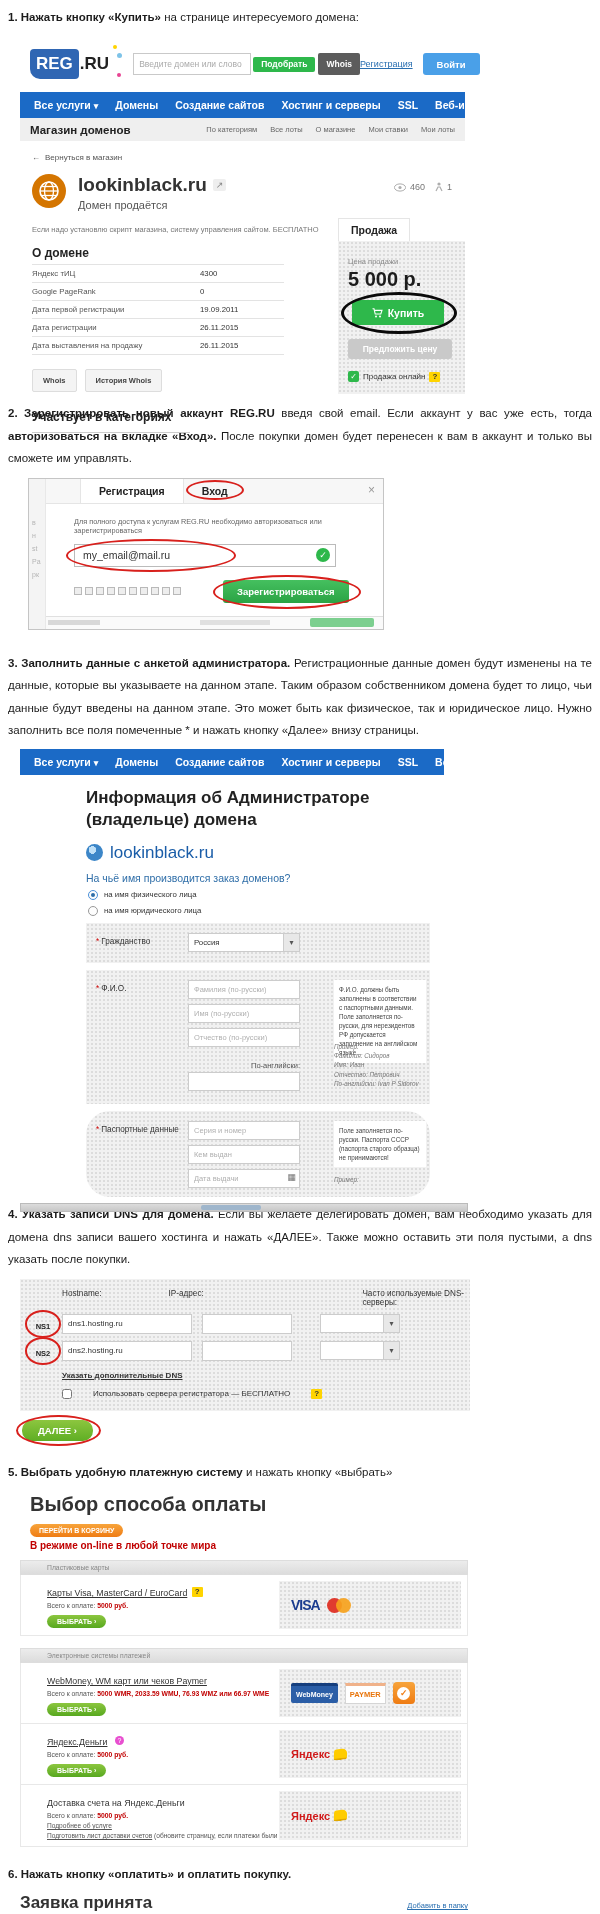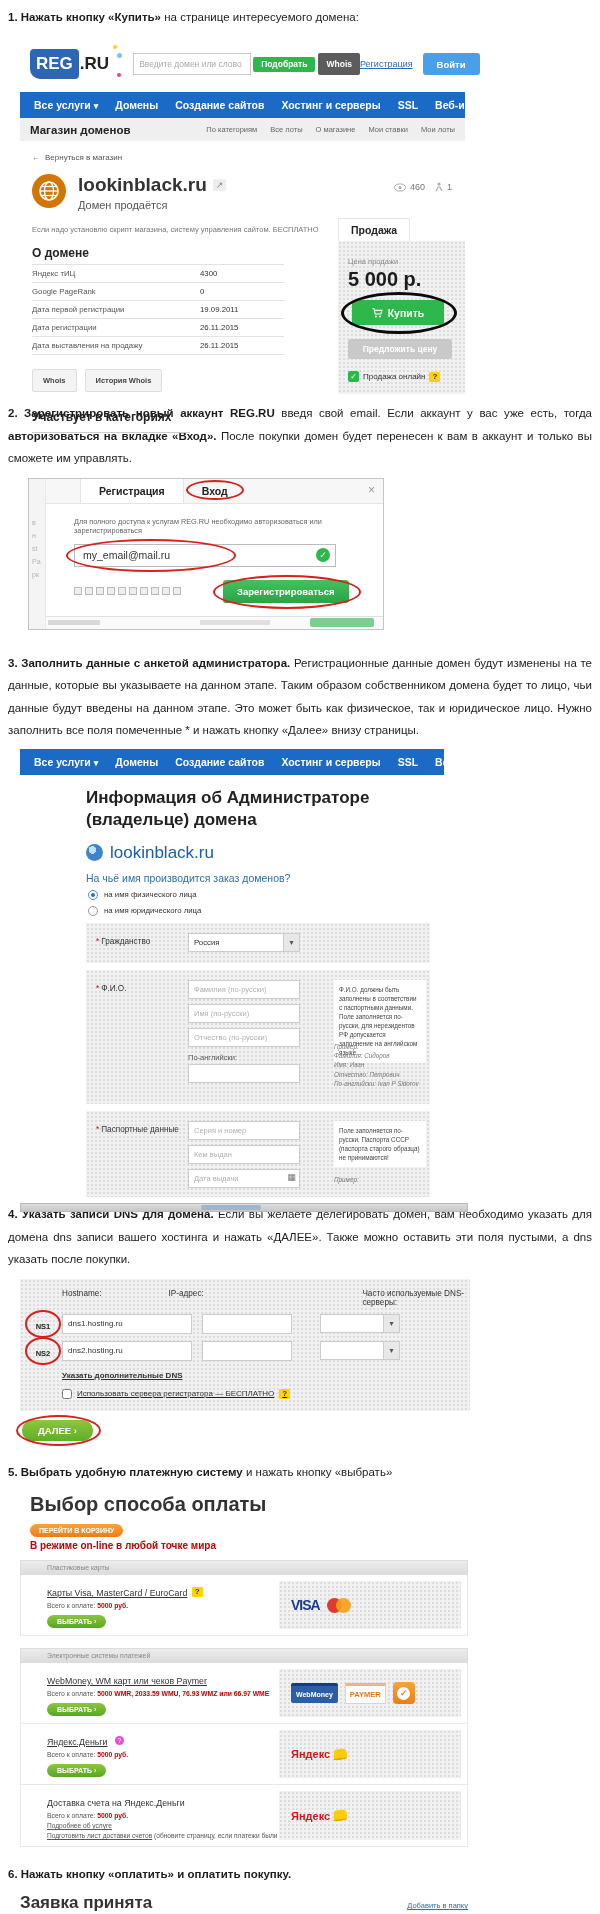--- a/index.html
+++ b/index.html
@@ -143,21 +143,21 @@
   .req { color:#cc0000; margin-right:2px; }
   .fin { width: 112px; height: 19px; border: 1px solid #ccc; font-size: 7.5px; color:#555; padding: 0 5px;
     background:#fff; font-family:"Liberation Sans",sans-serif; display:block; }
   .fin::placeholder { color:#b0b0b0; }
   .fin + .fin { margin-top: 5px; }
   .selectbox { display:flex; }
   .sel-face { width: 96px; height: 19px; border:1px solid #ccc; background:#fff; font-size:7.8px; color:#333;
     padding: 4px 5px 0 5px; }
   .sel-arrow { width: 16px; height: 19px; border:1px solid #ccc; border-left:none; background:#e8e8e8;
     font-size:8px; color:#555; text-align:center; line-height:18px; cursor:pointer;}
-  .en-label { font-size: 7.5px; color:#555; margin: 6px 0 2px 0; }
+  .en-label { font-size: 7.5px; color:#555; margin: 14px 0 2px 0; text-align: right; }
   .helpbox { position:absolute; left: 248px; top: 10px; width: 92px; background:#fff; padding: 5px 5px;
     font-size: 6.3px; color:#444; line-height: 1.45; }
   .helpex { position:absolute; left: 248px; font-size: 6.3px; color:#777; font-style: italic; line-height:1.5;}
   .scrollcut { width: 448px; height: 9px; background: linear-gradient(#dcdcdc,#c8c8c8); border:1px solid #bbb;
     margin-top: 6px; position:relative;}
   .scrollcut i { position:absolute; left: 180px; top:1px; width: 60px; height: 5px; background:#9fb6cc; border-radius:2px;}
 
   
   #shot4 { margin: 8px 0 0 12px; width: 450px; }
   .dns-panel { width: 450px; padding: 10px 0 12px 0; }
@@ -169,21 +169,21 @@
   .ns-tag { position:relative; margin-left: 8px; width: 30px; text-align:center;}
   .ns-tag b { font-size: 7.5px; color:#222; }
   .ns-tag .red-ellipse { left:-3px; right:-3px; top:-5px; bottom:-5px; }
   .dns-in { margin-left: 4px; width: 130px; height: 20px; border:1px solid #ccc; font-size:8px; color:#333;
     padding: 0 5px; font-family:"Liberation Sans",sans-serif; }
   .dns-ip { margin-left: 10px; width: 90px; height: 20px; border:1px solid #ccc; background:#fff;}
   .dns-sel { margin-left: 28px; display:flex; }
   .dns-sel .sel-face { width: 64px; }
   .dns-more { display:inline-block; font-size: 8px; color:#333; font-weight:bold; text-decoration:underline;
     margin: 10px 0 0 42px; cursor:pointer;}
-  .dns-check { display:flex; align-items:center; gap:5px; margin: 7px 0 0 42px; text-decoration: underline; }
+  .dns-check { display:flex; align-items:center; gap:21px; margin: 7px 0 0 42px; }
   .dns-check input { width: 10px; height:10px; }
   .dns-check .lbl { font-size: 8px; color:#333; }
   .next-wrap { position:relative; display:inline-block; margin: 9px 0 0 2px; }
   .next-btn { background: linear-gradient(#8cc63f,#5fae24); border:none; border-radius: 10px; color:#fff;
     font-weight:bold; font-size: 9.5px; padding: 5px 16px; font-family:"Liberation Sans",sans-serif; cursor:pointer;}
   .next-wrap .red-ellipse { left:-6px; right:-8px; top:-5px; bottom:-5px; }
 
   
   #shot5 { margin: 10px 0 0 12px; width: 448px; }
   .p-title { font-size: 20px; font-weight:bold; color:#333; margin-left: 10px;}
@@ -467,21 +467,21 @@
       <div class="helpbox">Ф.И.О. должны быть заполнены в соответствии с паспортными данными. Поле заполняется по-русски, для нерезидентов РФ допускается заполнение на английском языке.</div>
       <div class="helpex" style="top:72px;">
         <div>Пример:</div>
         <div>Фамилия: Сидоров</div>
         <div>Имя: Иван</div>
         <div>Отчество: Петрович</div>
         <div>По-английски: Ivan P Sidorov</div>
       </div>
     </div>
 
-    <div class="fpanel dotted" style="height:86px; overflow:hidden;">
+    <div class="fpanel dotted" style="height:86px; overflow:hidden;border-radius:24px;">
       <div class="fline">
         <span class="flabel"><span class="req">*</span><span>Паспортные данные</span></span>
         <span>
           <input class="fin" placeholder="Серия и номер" style="">
           <input class="fin" placeholder="Кем выдан" style="">
           <span style="position:relative; display:block; margin-top:5px;">
             <input class="fin" placeholder="Дата выдачи" style="">
             <span style="position:absolute; right:4px; top:3px; font-size:9px; color:#777;">▦</span>
           </span>
         </span>

